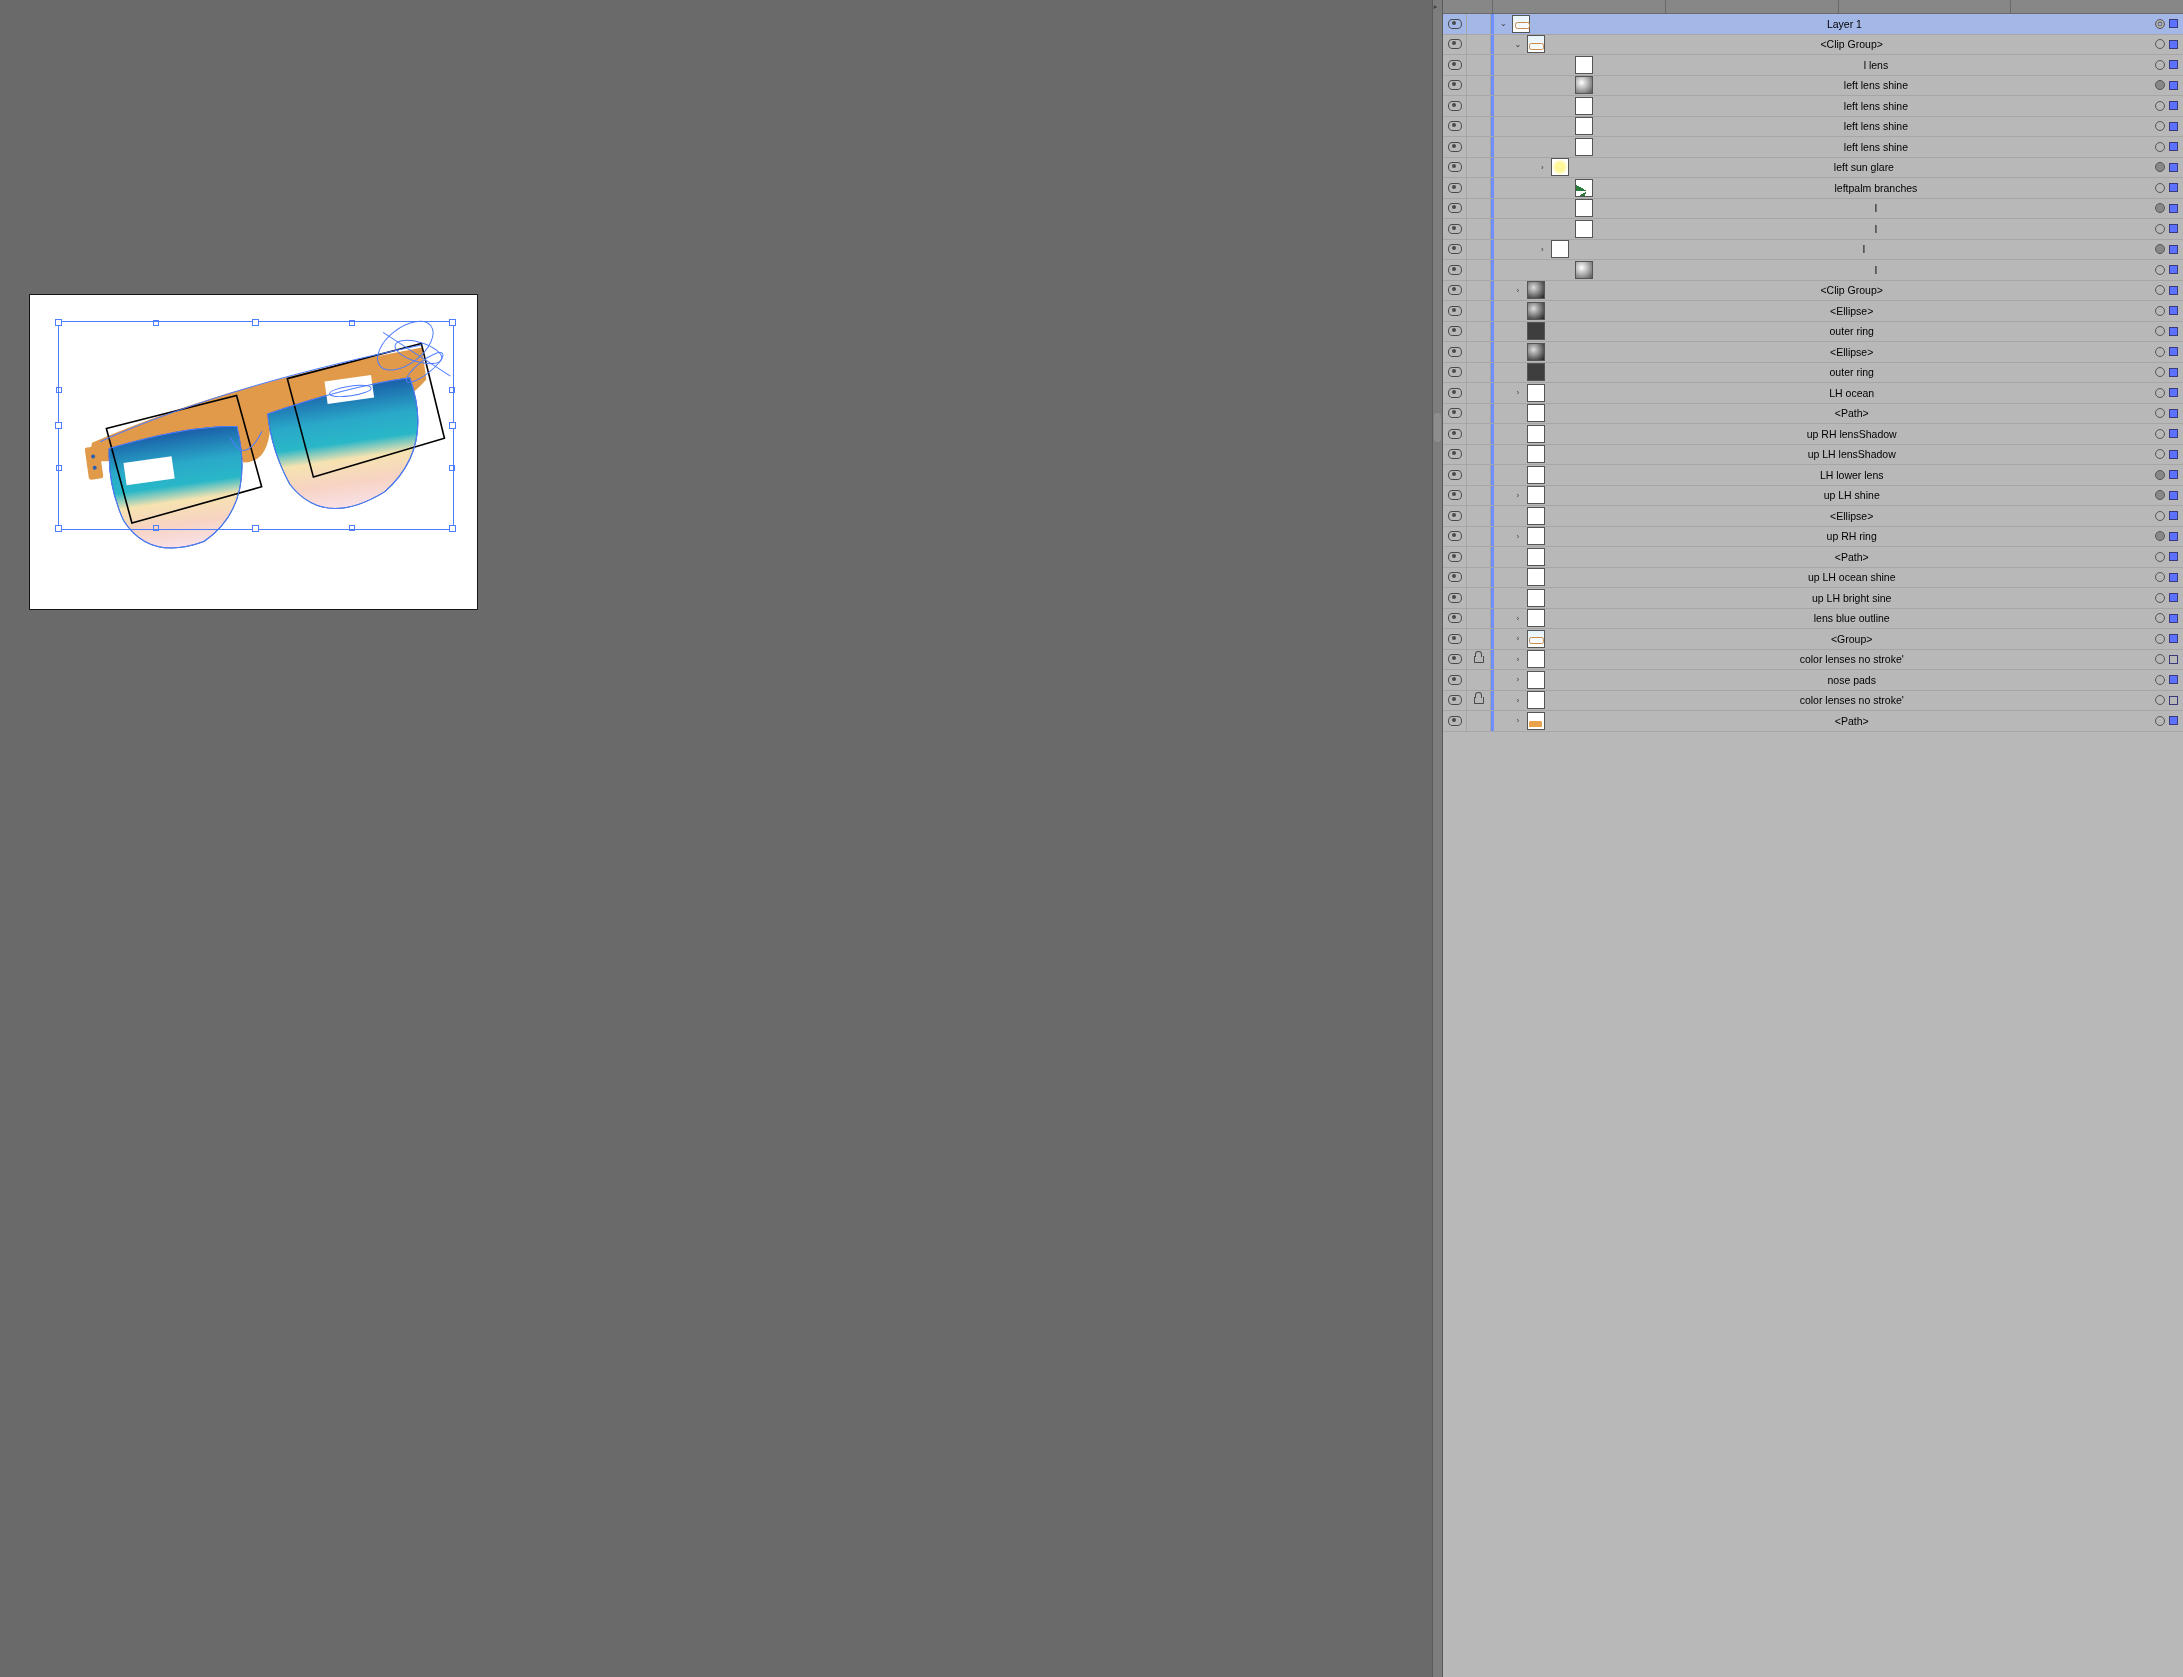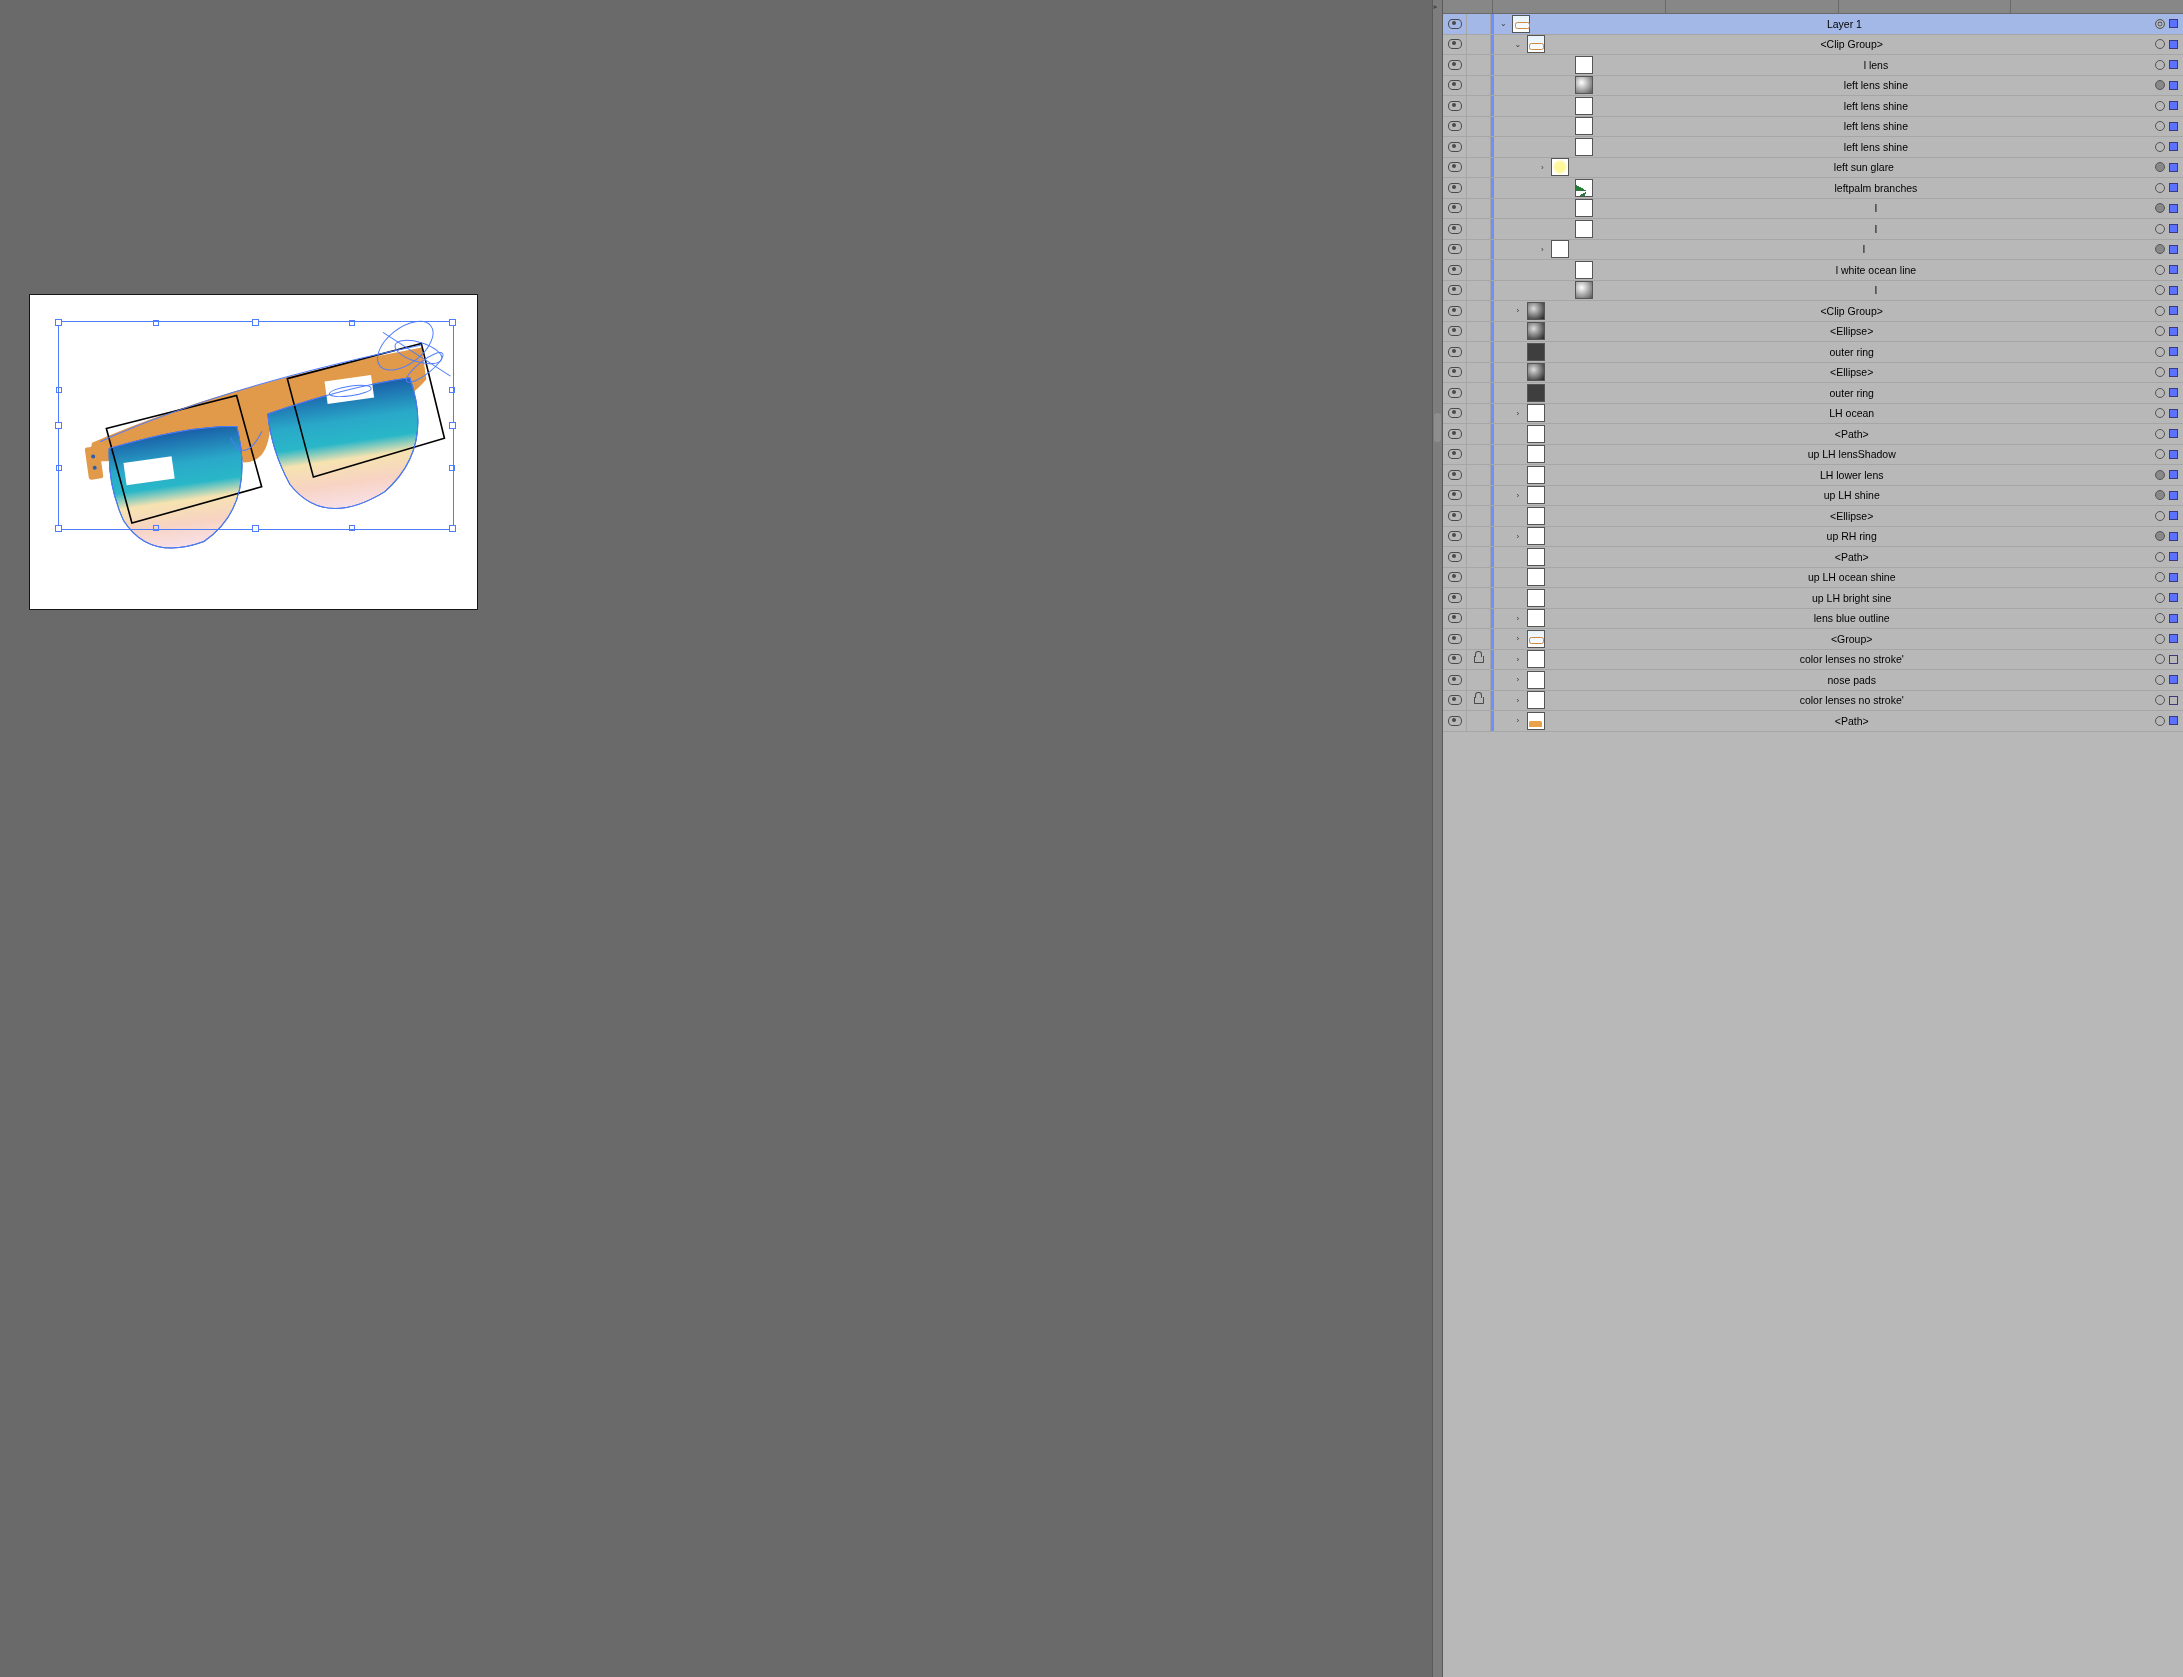--- a/index.html
+++ b/index.html
@@ -358,37 +358,20 @@
         </div>
       </div>
       <div class="row">
         <div class="vis">
           <span class="eye"></span>
         </div>
         <div class="lock"></div>
         <div class="selcol"></div>
         <div class="indent" style="width:63px"></div>
         <div class="disc"></div>
-        <span class="thumb "></span>
-        <span class="name">l white ocean line</span>
-        <div class="targ">
-          <span class="circ"></span>
-        </div>
-        <div class="selsq">
-          <span class="sq"></span>
-        </div>
-      </div>
-      <div class="row">
-        <div class="vis">
-          <span class="eye"></span>
-        </div>
-        <div class="lock"></div>
-        <div class="selcol"></div>
-        <div class="indent" style="width:63px"></div>
-        <div class="disc"></div>
         <span class="thumb grad"></span>
         <span class="name">l</span>
         <div class="targ">
           <span class="circ"></span>
         </div>
         <div class="selsq">
           <span class="sq"></span>
         </div>
       </div>
       <div class="row">
@@ -516,20 +499,37 @@
       </div>
       <div class="row">
         <div class="vis">
           <span class="eye"></span>
         </div>
         <div class="lock"></div>
         <div class="selcol"></div>
         <div class="indent" style="width:14.6px"></div>
         <div class="disc"></div>
         <span class="thumb "></span>
+        <span class="name">up RH lensShadow</span>
+        <div class="targ">
+          <span class="circ"></span>
+        </div>
+        <div class="selsq">
+          <span class="sq"></span>
+        </div>
+      </div>
+      <div class="row">
+        <div class="vis">
+          <span class="eye"></span>
+        </div>
+        <div class="lock"></div>
+        <div class="selcol"></div>
+        <div class="indent" style="width:14.6px"></div>
+        <div class="disc"></div>
+        <span class="thumb "></span>
         <span class="name">up LH lensShadow</span>
         <div class="targ">
           <span class="circ"></span>
         </div>
         <div class="selsq">
           <span class="sq"></span>
         </div>
       </div>
       <div class="row">
         <div class="vis">

